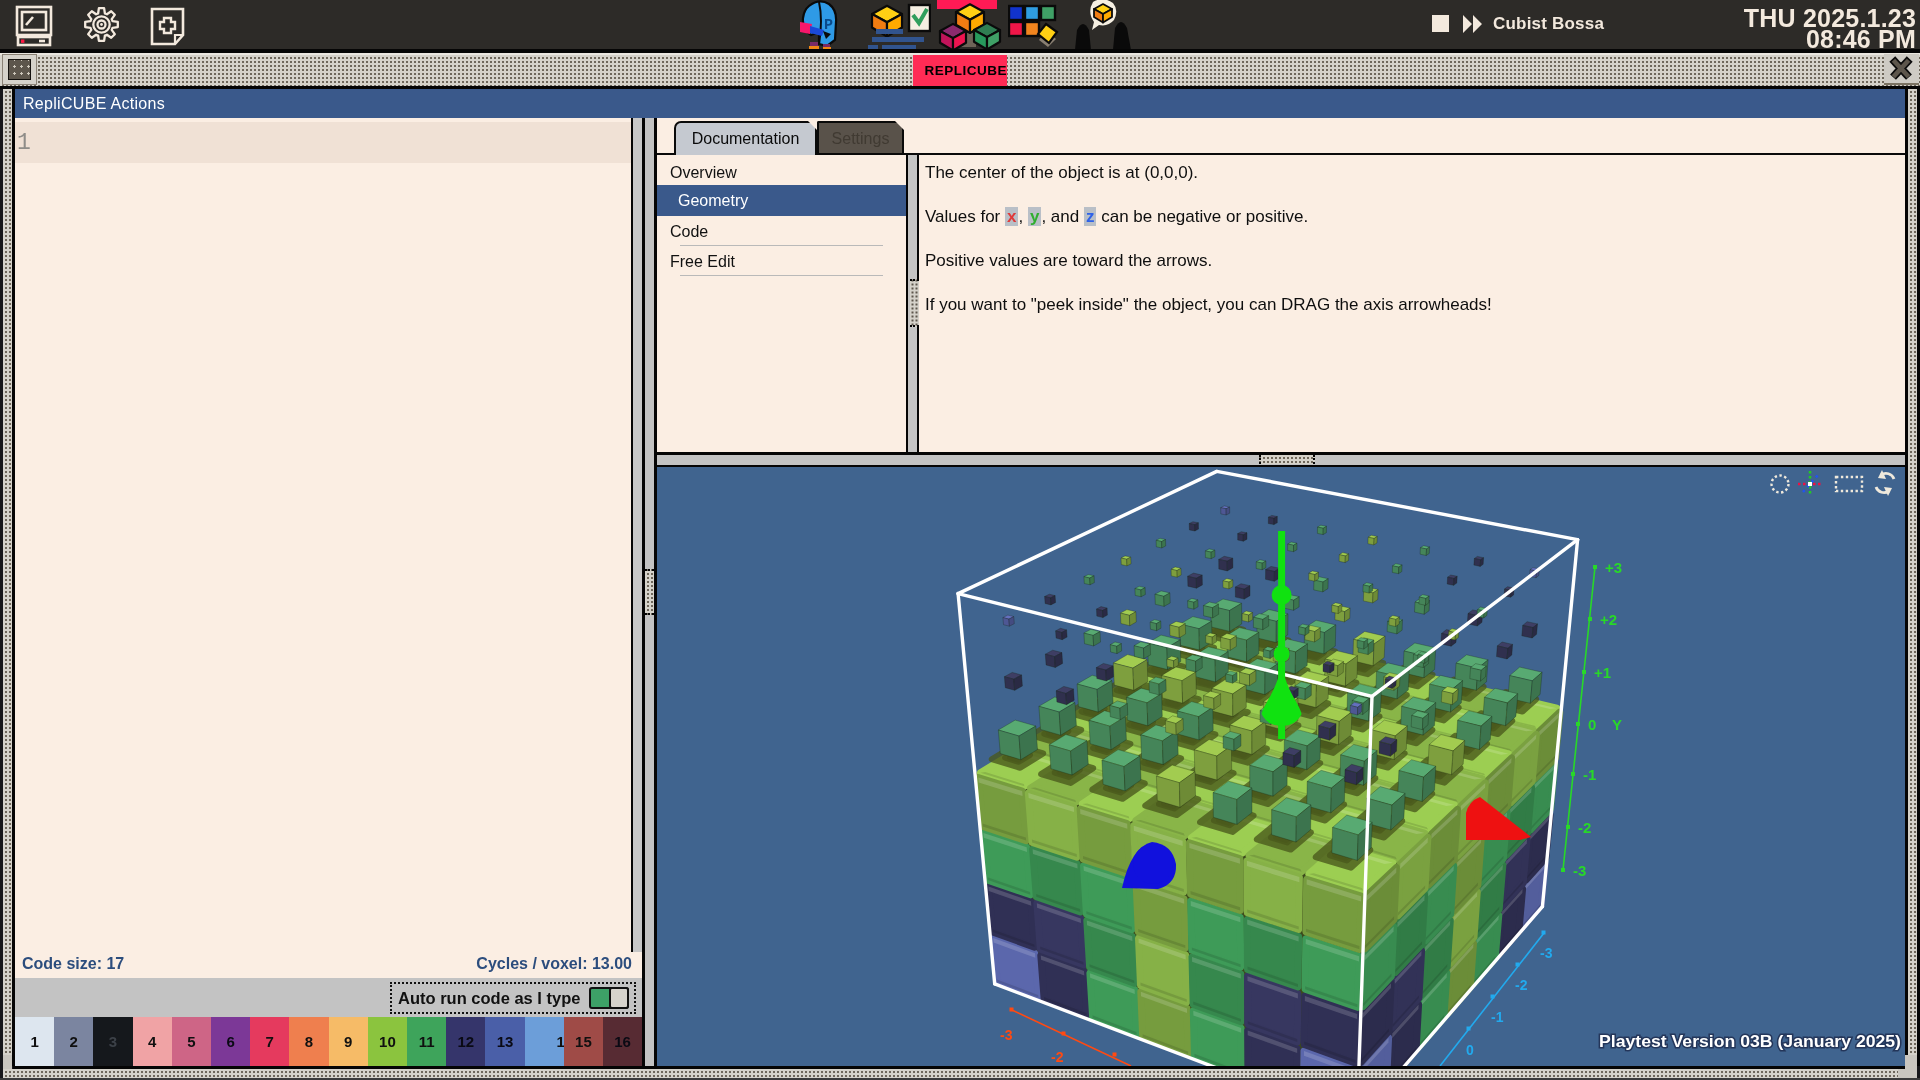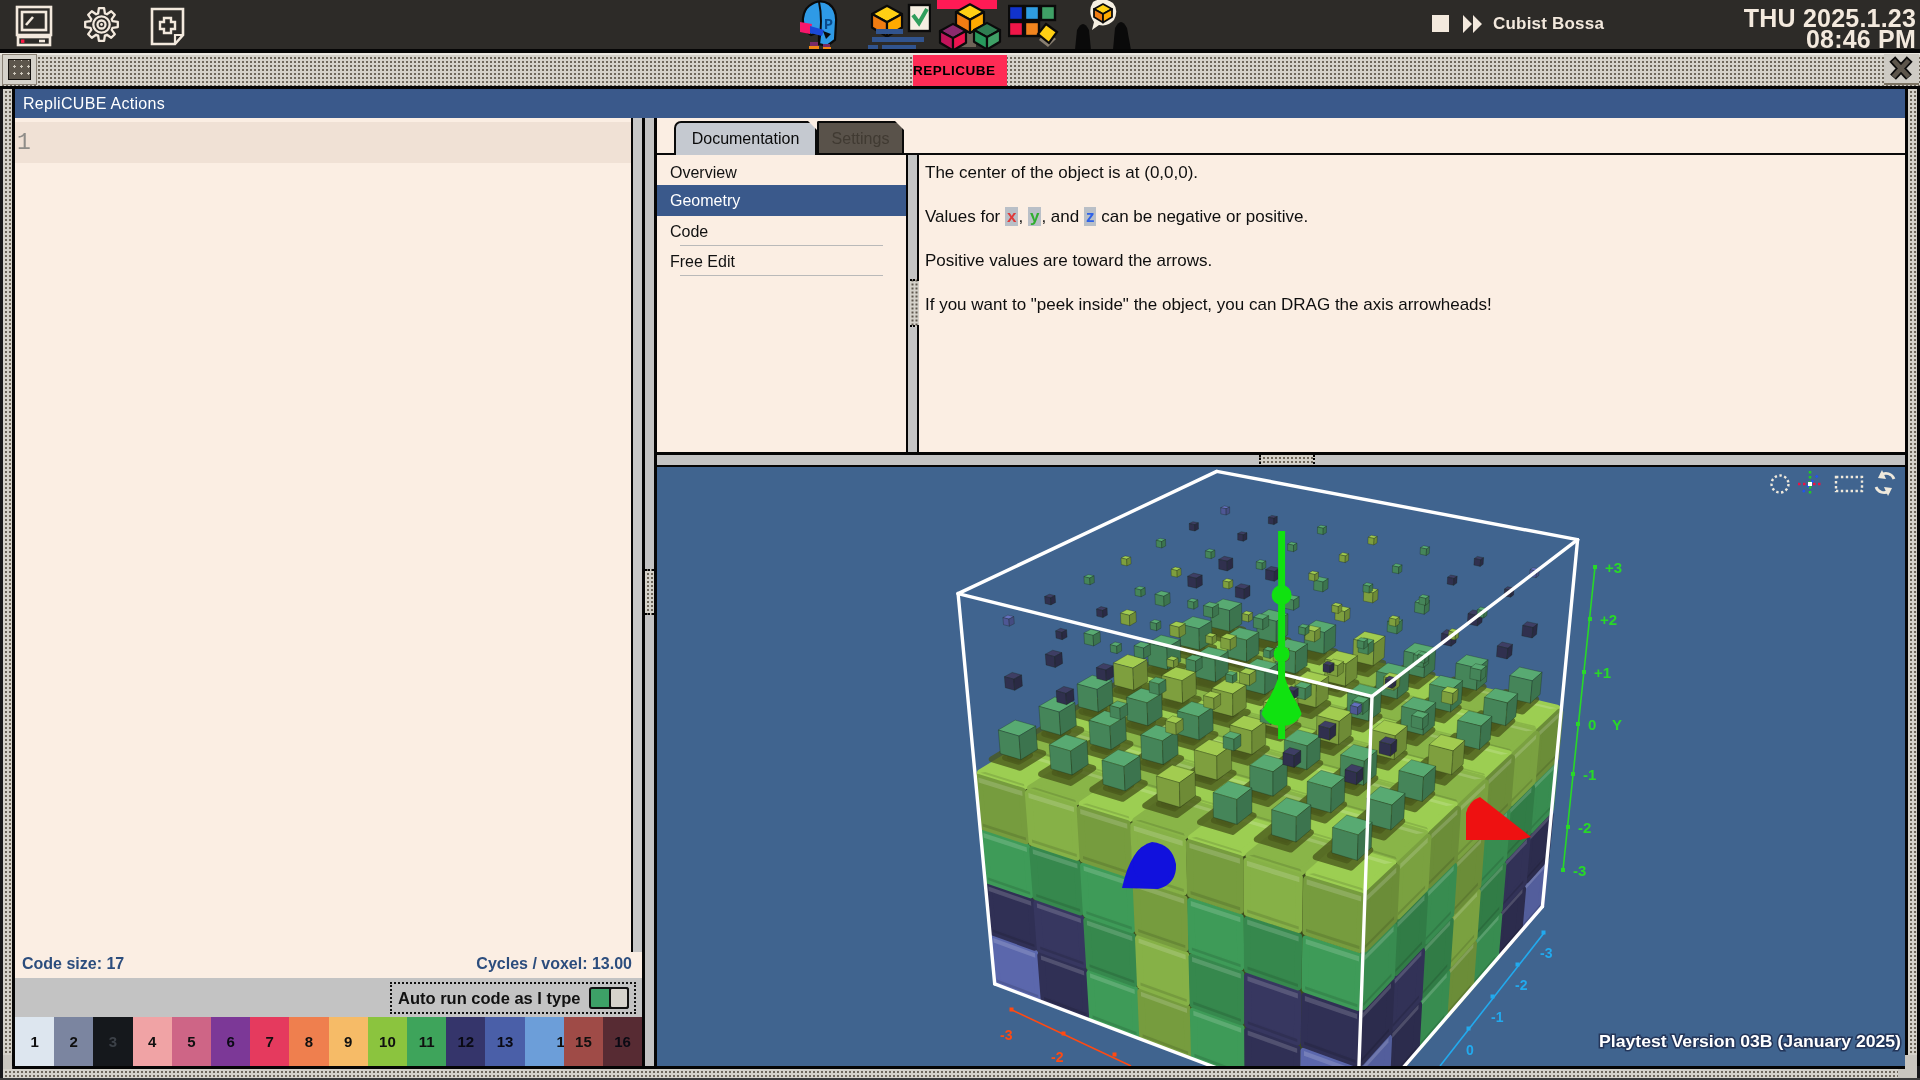--- a/index.html
+++ b/index.html
@@ -11,21 +11,21 @@
 
 #topbar { left:0; top:0; width:1920px; height:49px; background:#2d2b28; color:#f3e9dd; }
 #topbar svg { position:absolute; }
 .tbtxt { position:absolute; color:#f3e9dd; font-size:25px; font-weight:bold; letter-spacing:0.2px; }
 #tbline { left:0; top:49px; width:1920px; height:4px; background:#050505; }
 
 
 #titlebar { left:0; top:53px; width:1920px; height:33px; border-top:2px solid #e9e6df; }
 #menubtn { left:2px; top:54px; width:35px; height:31px; background:#d5d2ca; border:1px solid #8a8276; }
 #menubtn .inner { position:absolute; left:5px; top:4px; width:23px; height:21px; background:#5d564c; border:1px solid #14120f; background-image:radial-gradient(#cfc9bd 1px, transparent 1.1px); background-size:7px 7px; background-position:2px 3px; }
-#repltab { left:913px; top:55px; width:94px; height:31px; background:#ff2b55; color:#000; font-size:13.5px; font-weight:bold; text-align:left; line-height:31px; letter-spacing:0.5px; }
+#repltab { left:913px; top:55px; width:94px; height:31px; background:#ff2b55; color:#000; font-size:13.5px; font-weight:bold; text-align:right; line-height:31px; letter-spacing:0.5px; }
 #closebtn { left:1884px; top:54px; width:35px; height:31px; background:#cecbc4; border-bottom:2px solid #7a7262; }
 #titlebot { left:0; top:86px; width:1920px; height:3px; background:#050505; }
 
 
 #ledge  { left:3px;  top:89px; width:9px; height:966px; }
 #ledgeb { left:12px; top:89px; width:3px; height:977px; background:#050505; }
 #redge  { left:1908px; top:89px; width:9px; height:966px; }
 #redgeb { left:1905px; top:89px; width:3px; height:977px; background:#050505; }
 #redgeb2 { left:1917px; top:89px; width:3px; height:977px; background:#050505; }
 #bedge  { left:3px; top:1069px; width:1895px; height:9px; }
@@ -62,21 +62,21 @@
 
 #docpanel { left:657px; top:118px; width:1248px; height:334px; background:#fbeee3; }
 .tab { position:absolute; top:3px; height:32px; font-size:16px; line-height:32px; text-align:center; }
 #tabdoc { left:17px; width:143px; height:34px; background:#c5c9d0; border:2px solid #0a0a0a; border-bottom:none; border-radius:7px 2px 0 0; color:#0a0a0a; z-index:2; }
 #tabset { left:160px; width:87px; background:#59524a; border:2px solid #0a0a0a; border-bottom:none; border-radius:2px 2px 0 0; color:#403a32; }
 #tabline { position:absolute; left:0px; top:35px; width:1248px; height:2px; background:#0a0a0a; }
 #sidebar { position:absolute; left:0; top:37px; width:249px; height:297px; font-size:16px; color:#111; }
 .sbitem { position:absolute; left:0; width:249px; height:30px; line-height:30px; }
 .sbitem span { margin-left:13px; }
 .sbsep { position:absolute; left:23px; width:203px; height:1px; background:#b9b9b9; }
-#sbsel { background:#3a598b; color:#fff; }
+#sbsel { background:#3a598b; color:#fff;padding-left:8px; }
 #docscroll { position:absolute; left:249px; top:37px; width:13px; height:297px; background:#c4c4c4; border-left:2px solid #050505; border-right:2px solid #050505; }
 #docgrip { position:absolute; left:2px; top:124px; width:9px; height:48px; background-color:#d5d2ca; background-image:radial-gradient(#5d564c 1.05px, transparent 1.15px); background-size:4px 4px; background-position:0.5px 1.5px; border-top:2px dotted #050505; border-bottom:2px dotted #050505; }
 #doccontent { position:absolute; left:268px; top:37px; width:980px; height:259px; font-size:17px; color:#0e0e0e; }
 .dline { position:absolute; left:0; white-space:pre; }
 .chip { background:#b9bfc7; padding:0 2px; }
 .cx { color:#e03a3a; font-weight:bold; } .cy { color:#2fae2f; font-weight:bold; } .cz { color:#2f62e8; font-weight:bold; }
 
 
 #viewport { left:657px; top:467px; width:1248px; height:599px; background:#40648f; overflow:hidden; }
 #vpicons { position:absolute; right:7px; top:3px; }

